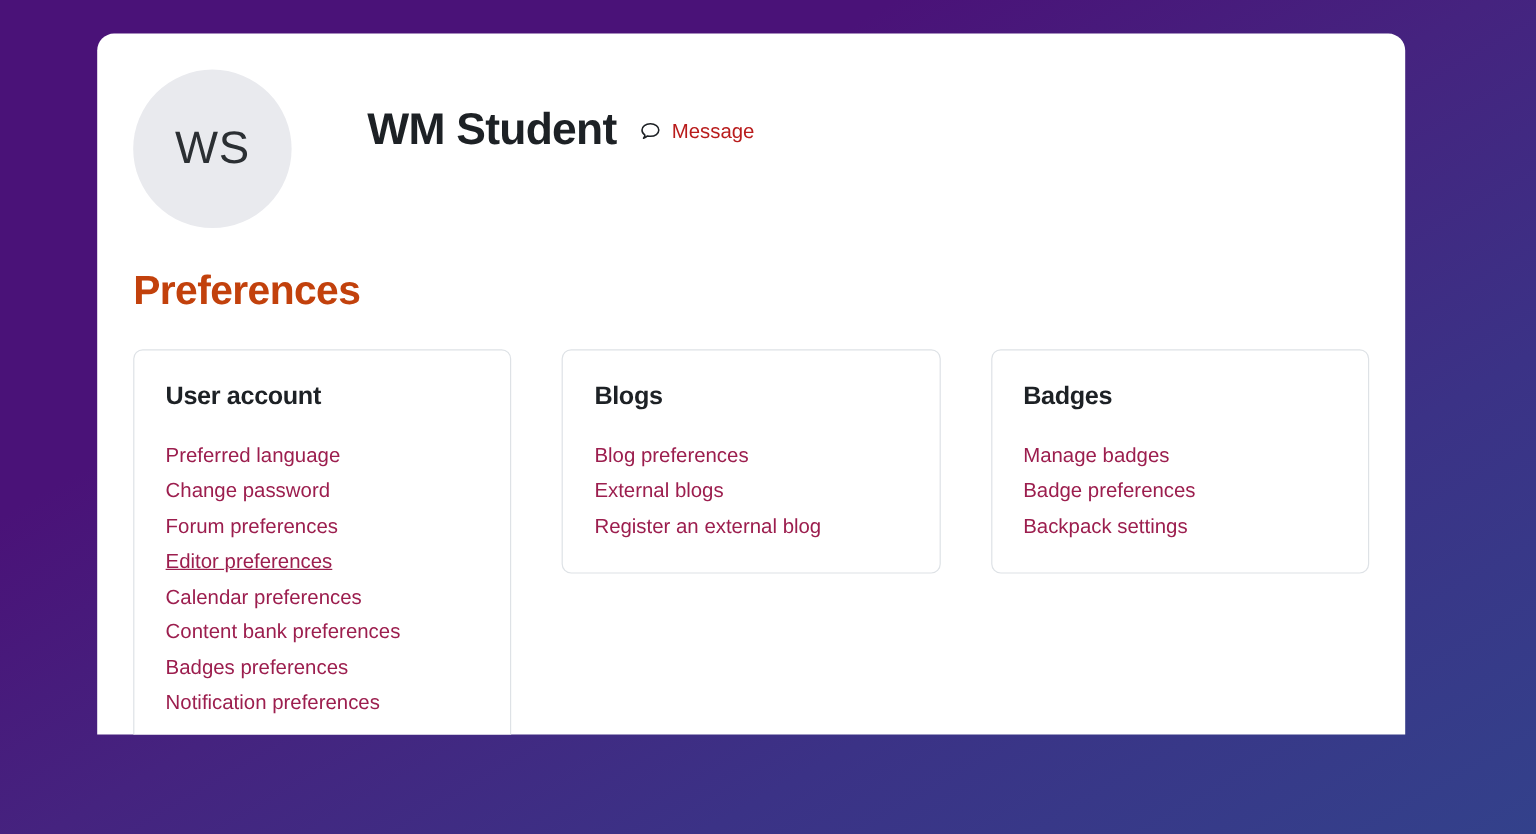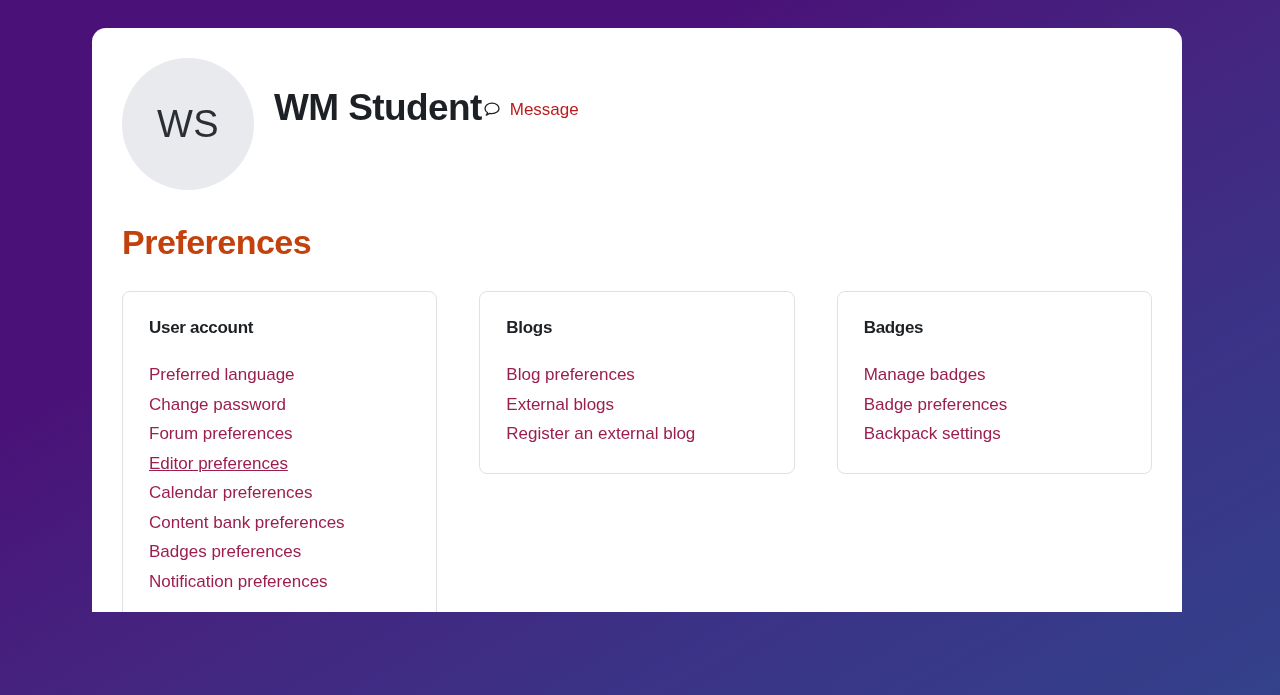--- a/index.html
+++ b/index.html
@@ -19,21 +19,21 @@
         #45237f 50%,
         #3b3286 72%,
         #33418b 100%);
     background-color: #4a1278;
     color: #1d2125;
   }
 
   
   .page-panel {
     position: absolute;
-    left: 92px;
+    left: 81px;
     top: 28px;
     width: 1090px;
     height: 584px;
     background: #ffffff;
     border-radius: 14px 14px 0 0;
     overflow: hidden;
   }
 
   .panel-inner {
     padding: 30px 30px 0 30px;
@@ -57,22 +57,23 @@
   }
   .avatar-initials {
     font-size: 38px;
     font-weight: 400;
     color: #2b2f33;
     letter-spacing: 0.5px;
   }
   .user-header-text {
     display: flex;
     align-items: center;
-    gap: 0;
+    gap: 18px;
     padding-top: 30px;
+    margin-left: 43px;
   }
   .user-name {
     font-size: 37px;
     font-weight: 700;
     letter-spacing: -0.6px;
     color: #1d2125;
     margin: 0;
     line-height: 1.1;
   }
   .message-link {
@@ -105,21 +106,21 @@
     align-items: flex-start;
   }
   .card {
     width: 316px;
     background: #ffffff;
     border: 1px solid #dee2e6;
     border-radius: 8px;
     padding: 26px 26px 24px 26px;
   }
   .card-title {
-    font-size: 17px;
+    font-size: 21px;
     font-weight: 700;
     letter-spacing: -0.3px;
     color: #1d2125;
     margin: 0 0 22px 0;
     line-height: 1.2;
   }
   .card-links {
     list-style: none;
     margin: 0;
     padding: 0;

